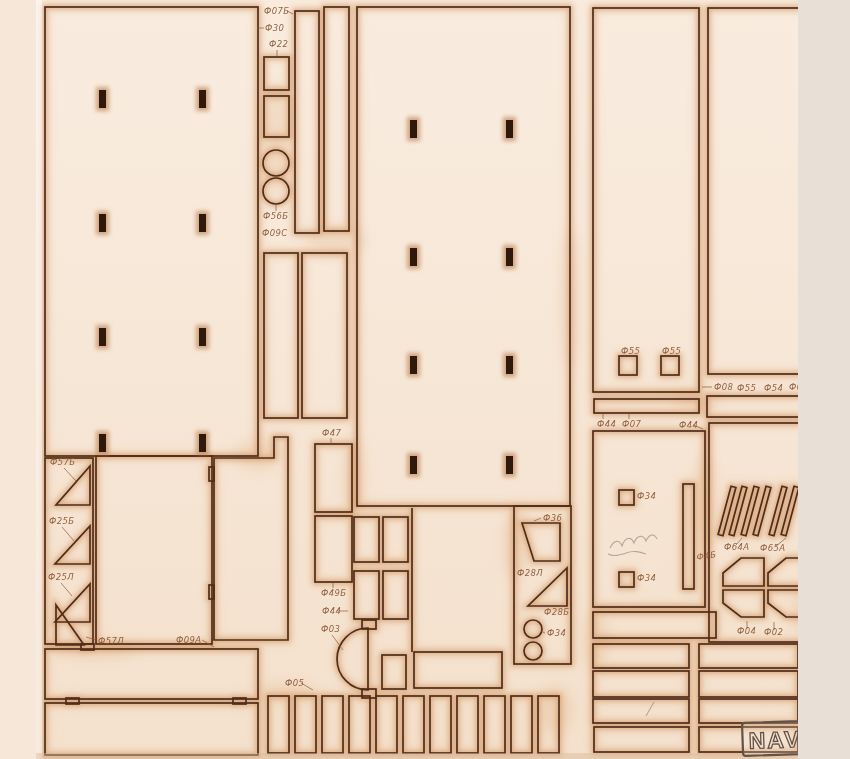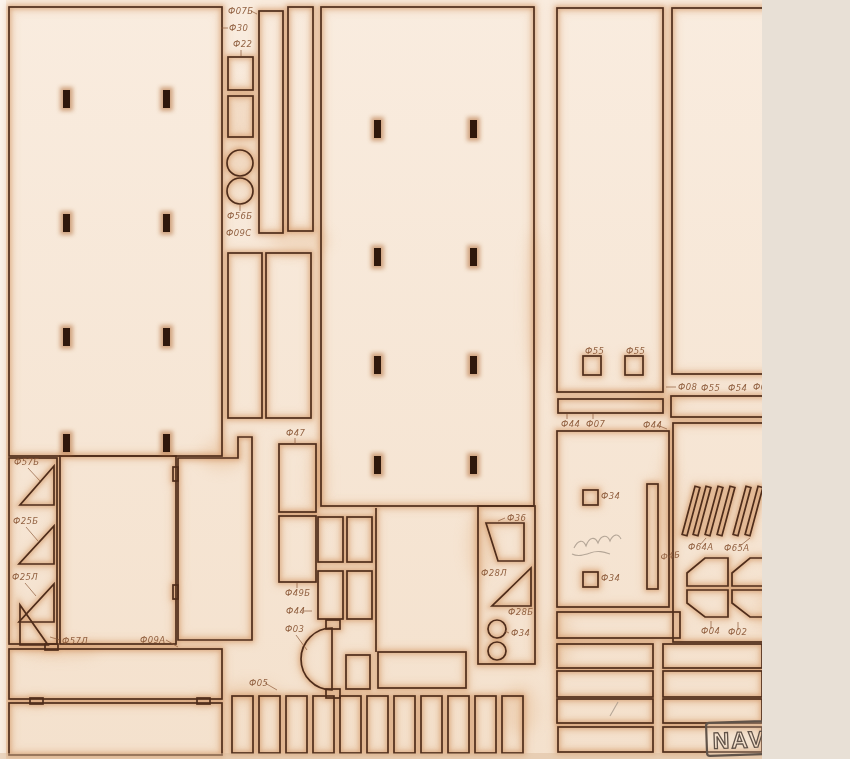--- a/index.html
+++ b/index.html
@@ -1,16 +1,16 @@
 <!DOCTYPE html>
 <html><head>
 <meta charset="utf-8">
 <style>
   html,body{margin:0;padding:0;background:#e8e0d6;}
-  .stage{position:relative;width:762px;height:759px;overflow:hidden;background:#f7e7d8;}
+  .stage{position:relative;width:762px;height:759px;overflow:hidden;background:#f7e7d8;padding-left:36px;}
   svg{display:block;width:850px;height:759px;}
   #labels-group text{
     font-family:"DejaVu Sans",sans-serif;
     font-style:italic;
     font-size:8.5px;
     letter-spacing:.4px;
     opacity:.92;
   }
   #leader-group line{stroke-width:.8;opacity:.85;}
   .wm-text{

